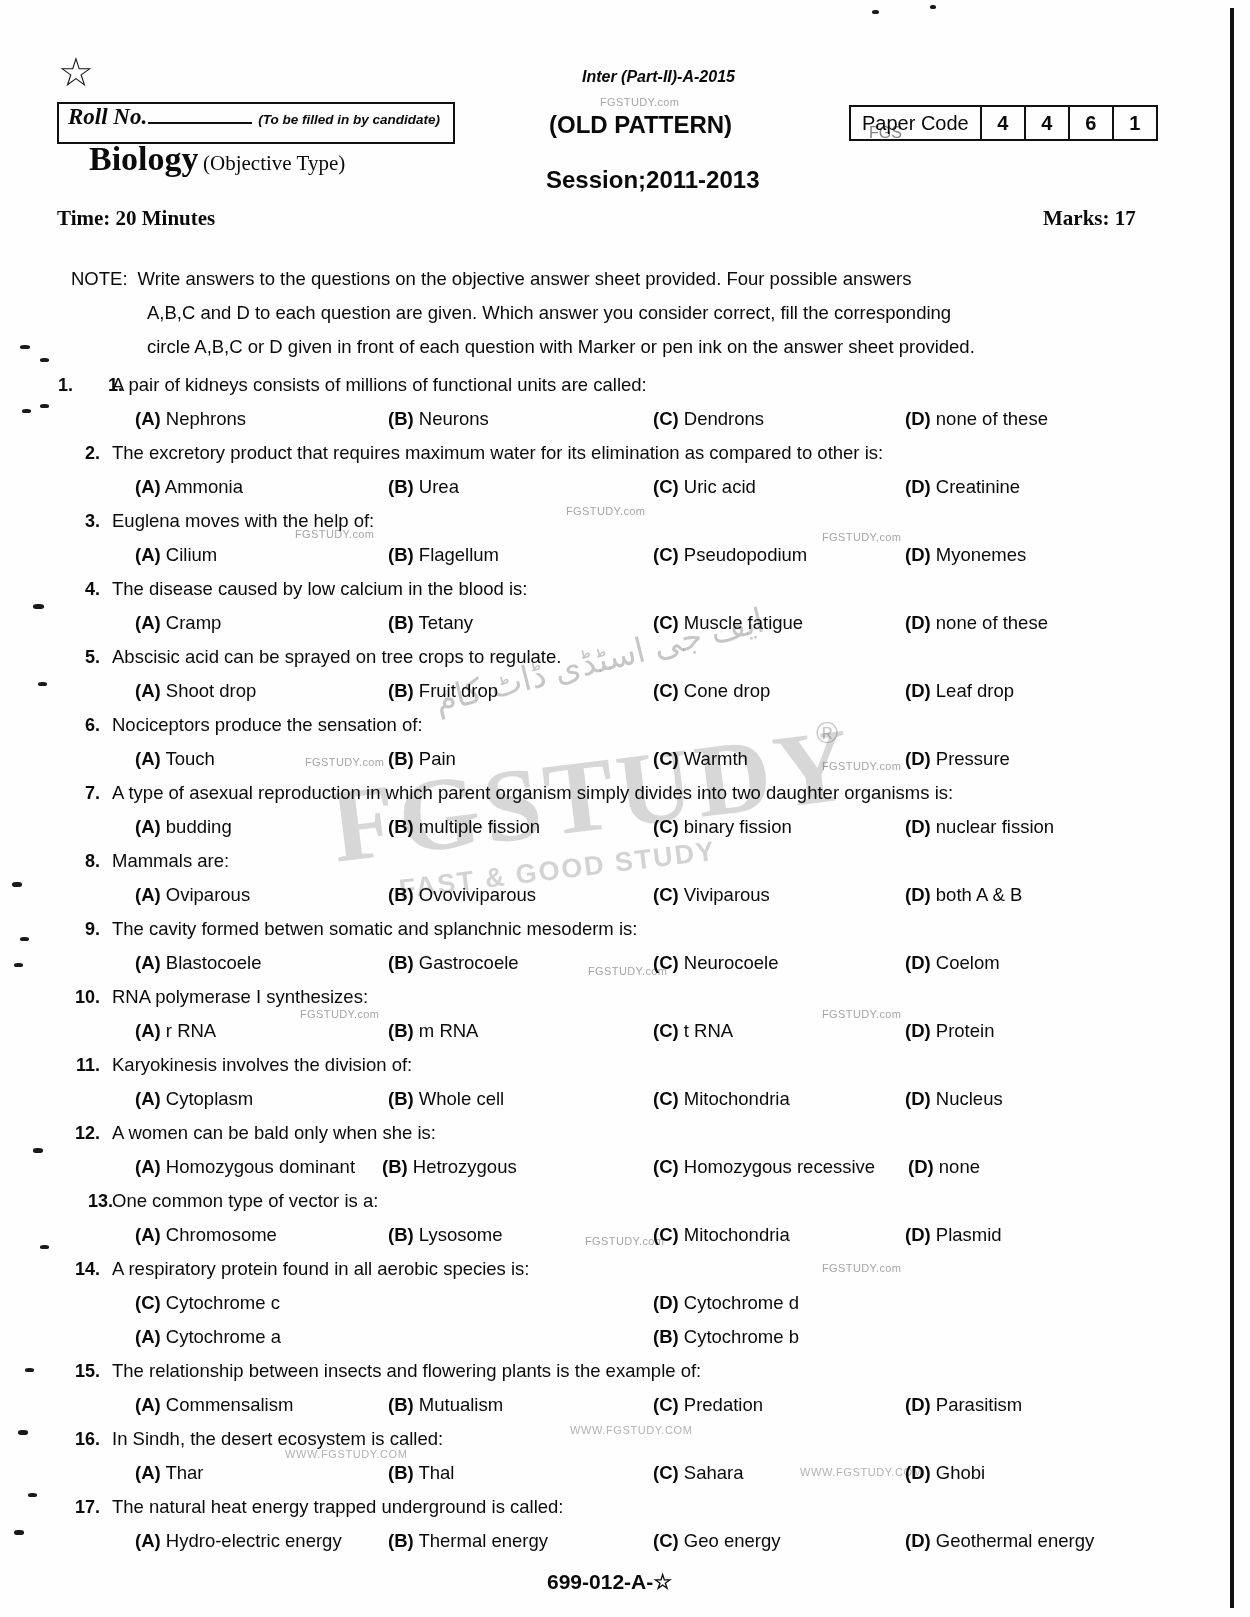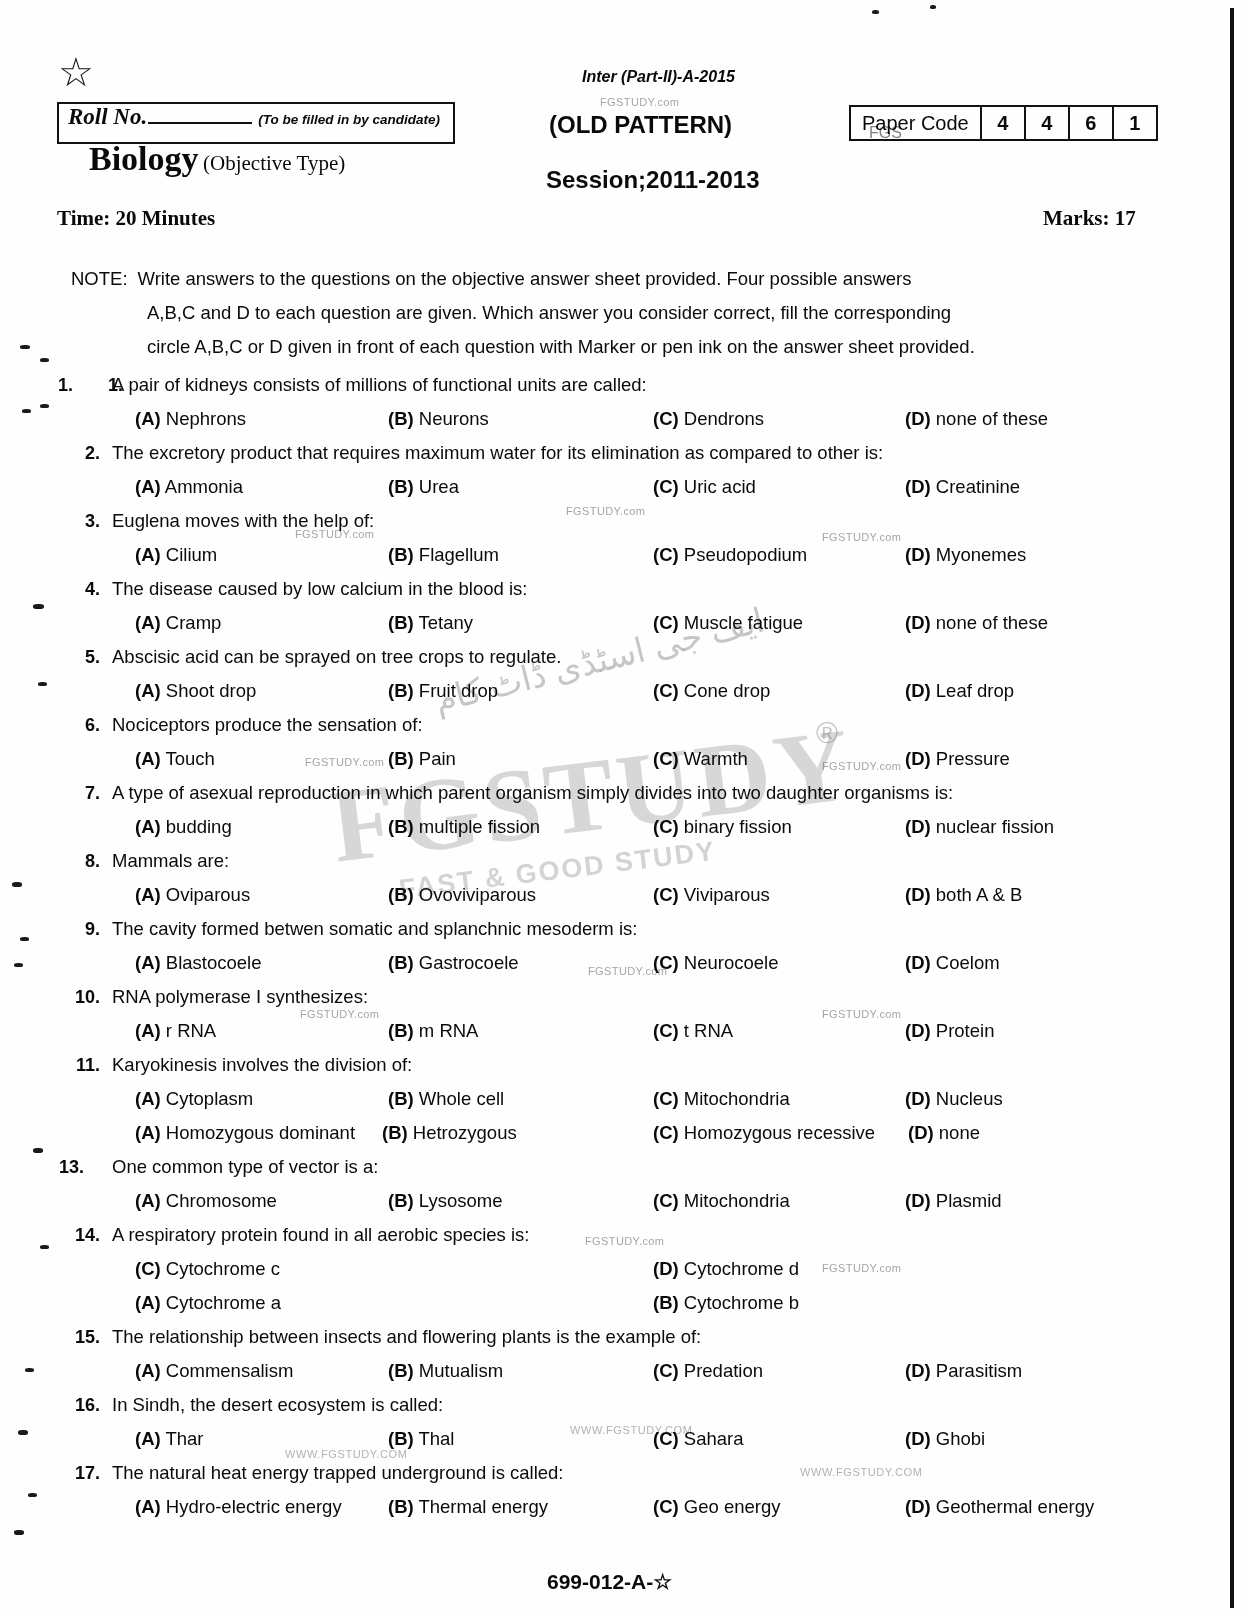--- a/index.html
+++ b/index.html
@@ -545,30 +545,34 @@
           <span class="q-text">Karyokinesis involves the division of:</span>
         </div>
         <div class="opts">
           <span class="opt opt-a"><b>(A)</b> Cytoplasm</span>
           <span class="opt opt-b"><b>(B)</b> Whole cell</span>
           <span class="opt opt-c"><b>(C)</b> Mitochondria</span>
           <span class="opt opt-d"><b>(D)</b> Nucleus</span>
         </div>
       </div>
       <div class="qblock">
+        <div class="qline">
+          <span class="q-num" style="left: 60px;">12.</span>
+          <span class="q-text">A women can be bald only when she is:</span>
+        </div>
         <div class="opts">
           <span class="opt opt-a"><b>(A)</b> Homozygous dominant</span>
           <span class="opt opt-b" style="left: 382px;"><b>(B)</b> Hetrozygous</span>
           <span class="opt opt-c"><b>(C)</b> Homozygous recessive</span>
           <span class="opt opt-d" style="left: 908px;"><b>(D)</b> none</span>
         </div>
       </div>
       <div class="qblock">
         <div class="qline">
-          <span class="q-num" style="left: 44px;">13.</span>
+          <span class="q-num" style="left: 73px;">13.</span>
           <span class="q-text">One common type of vector is a:</span>
         </div>
         <div class="opts">
           <span class="opt opt-a"><b>(A)</b> Chromosome</span>
           <span class="opt opt-b"><b>(B)</b> Lysosome</span>
           <span class="opt opt-c"><b>(C)</b> Mitochondria</span>
           <span class="opt opt-d"><b>(D)</b> Plasmid</span>
         </div>
       </div>
       <div class="qblock">

